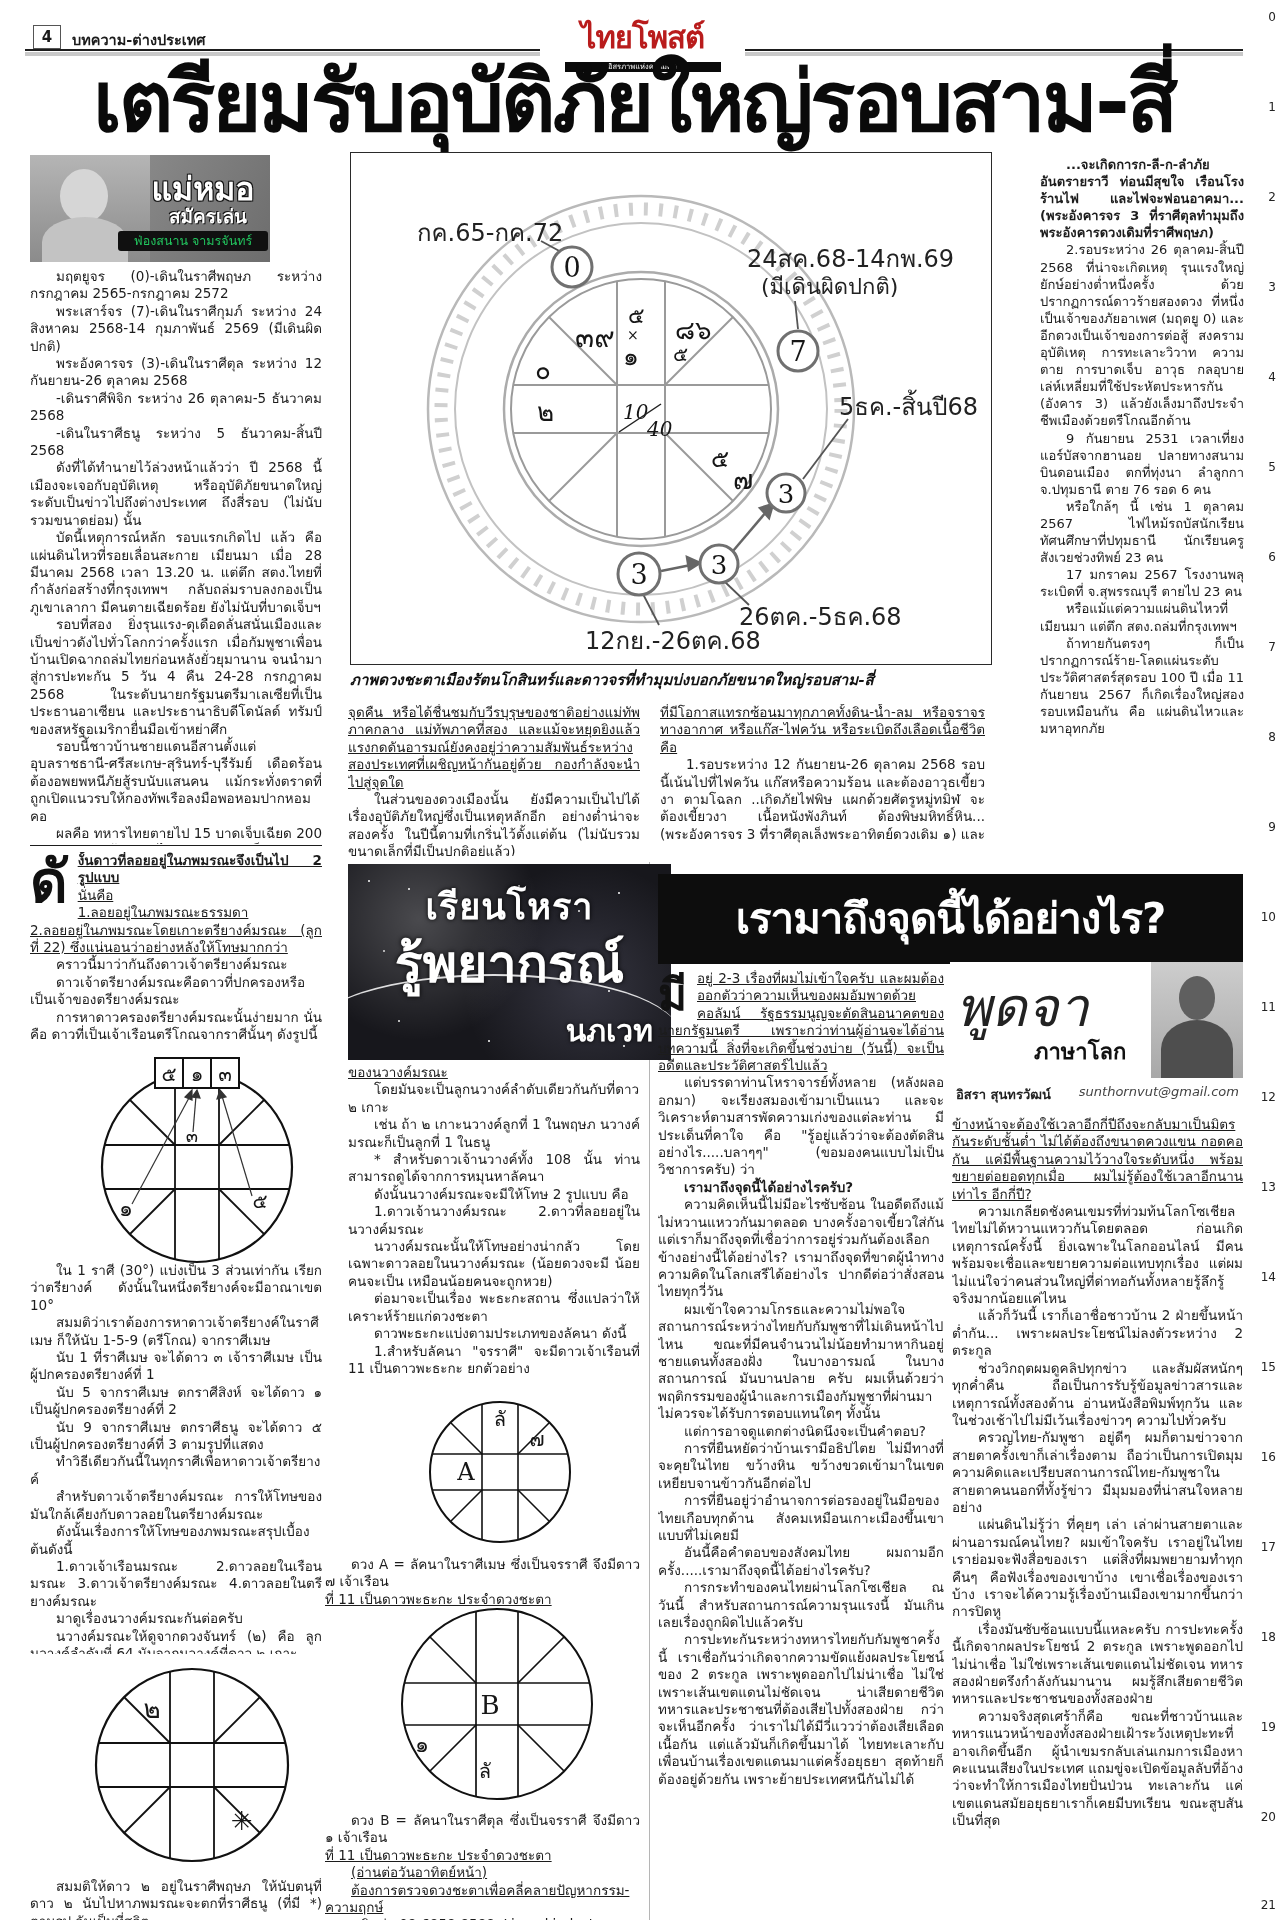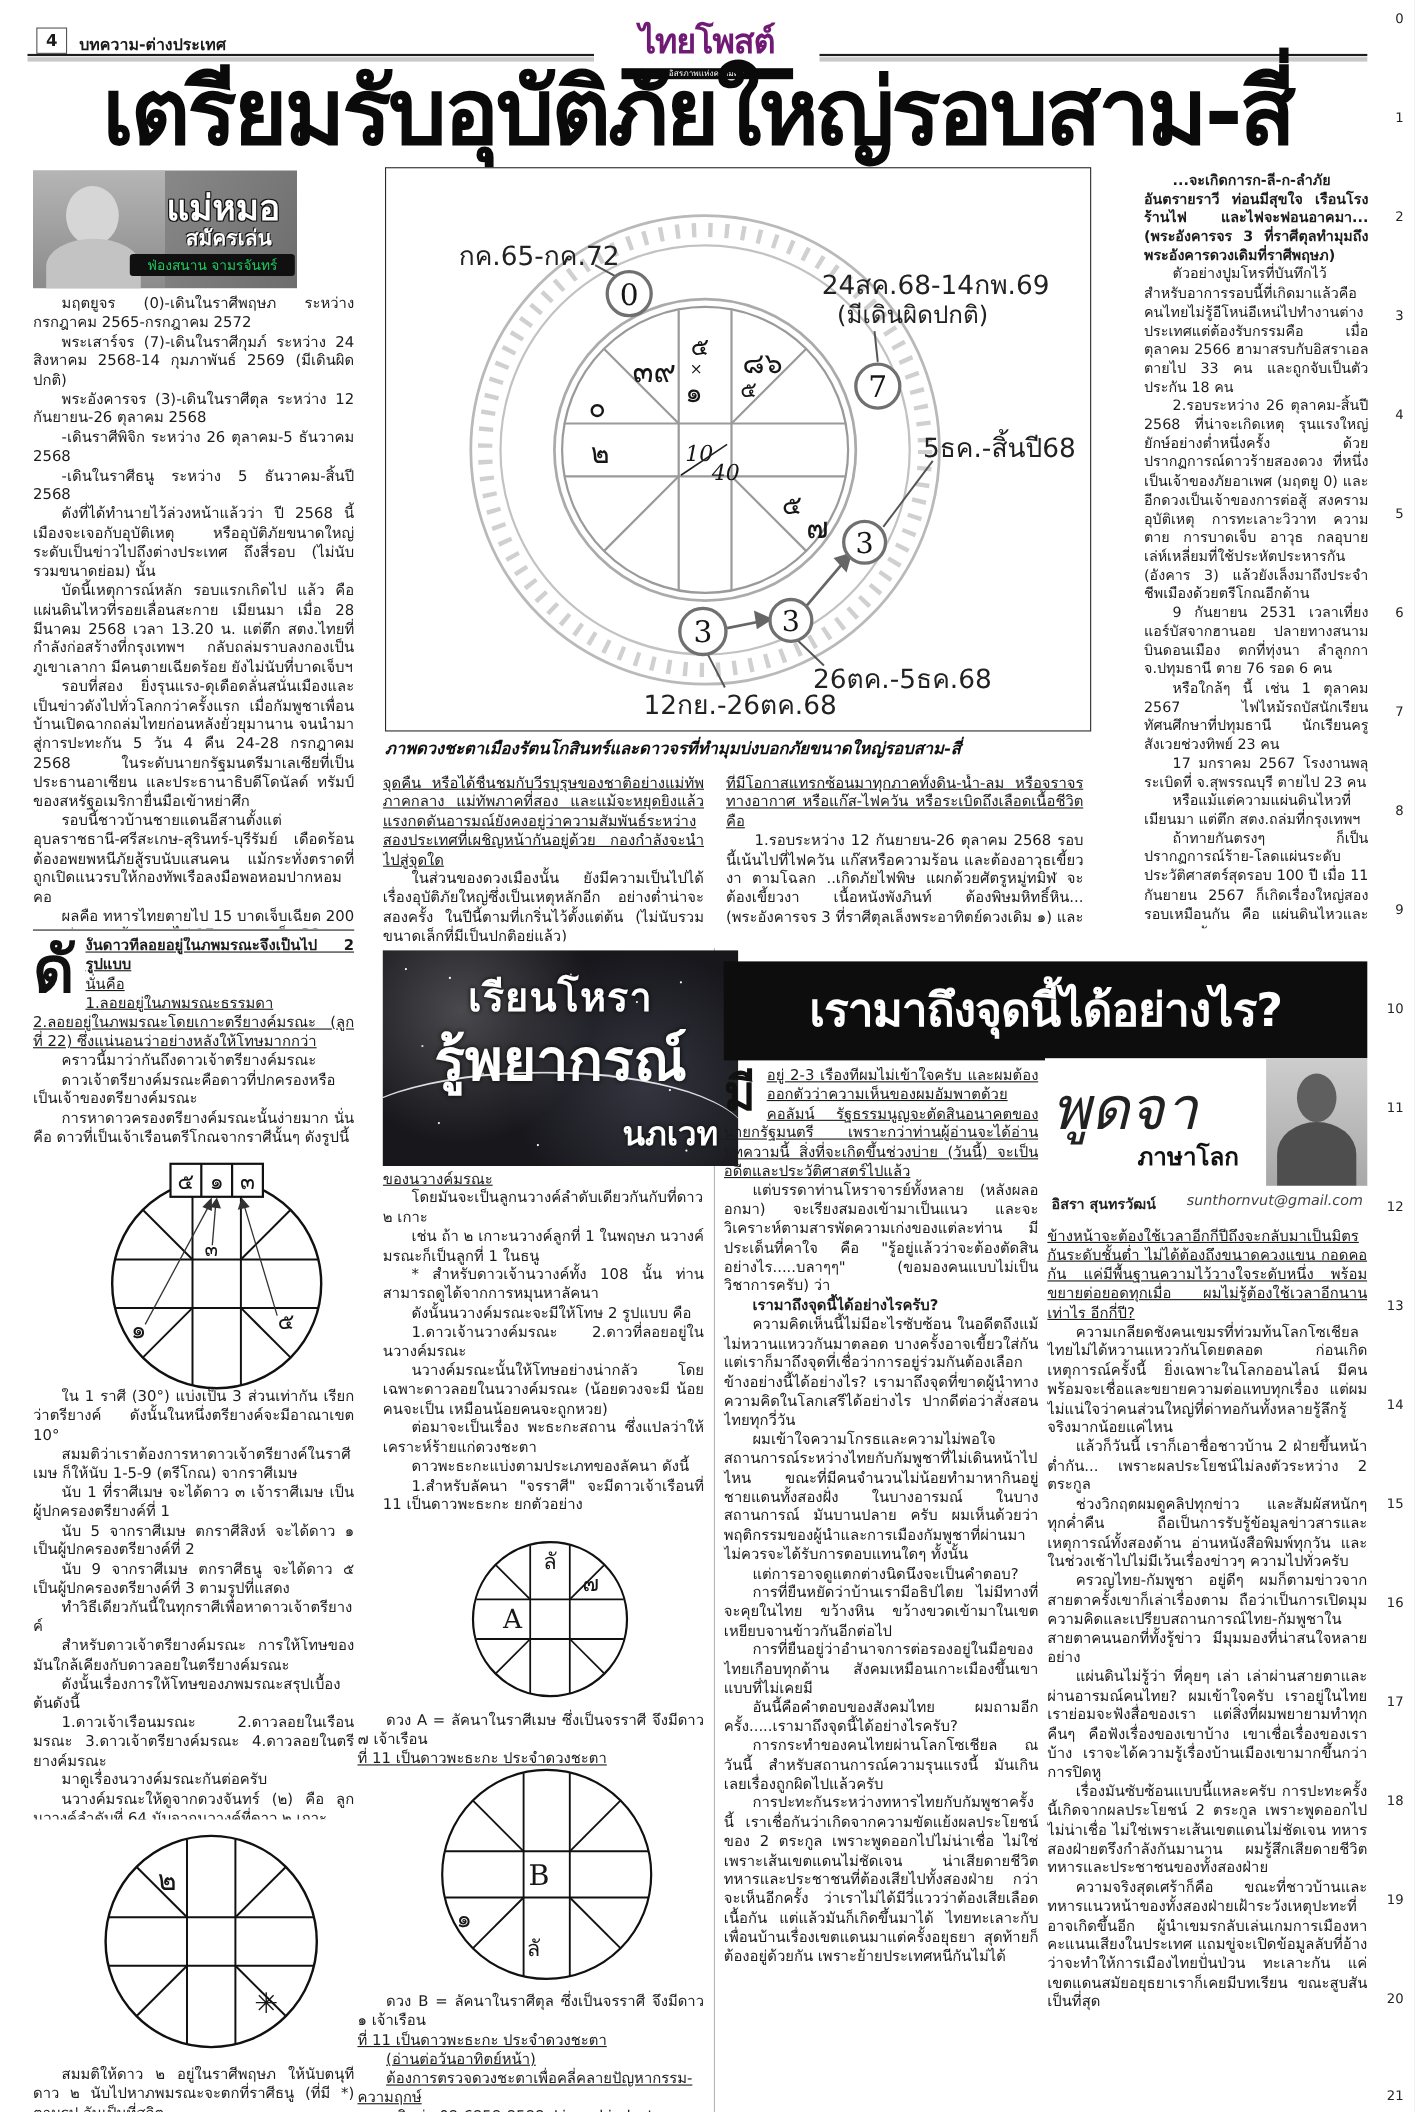--- a/index.html
+++ b/index.html
@@ -20,21 +20,21 @@
 <body>
 
 <div class="page">
 
   <div class="abs" style="left:33px;top:25px;width:26px;height:22px;border:1px solid #555;background:#fff;
               text-align:center;font-weight:bold;font-size:15px;line-height:22px;"><span>4</span></div>
   <div class="abs" style="left:72px;top:28px;font-size:14.5px;font-weight:bold;">บทความ-ต่างประเทศ</div>
   <div class="abs hairline" style="left:25px;top:49px;width:1218px;height:2px;"></div>
   <div class="abs" style="left:25px;top:52px;width:1218px;height:4px;background:#c9c9c9;"></div>
   <div class="abs" style="left:540px;top:12px;width:205px;text-align:center;background:#fff;">
-    <div style="font-size:31px;font-weight:900;letter-spacing:-1px;color:#701a75;">ไทยโพสต์</div>
+    <div style="font-size:31px;font-weight:900;letter-spacing:-1px;color:#b91c1c;">ไทยโพสต์</div>
     <div style="margin:0 auto;width:156px;background:#0a0a0a;color:#fff;font-size:7.5px;line-height:10px;">อิสรภาพแห่งความคิด</div>
   </div>
 
   <div>
     <span class="rulermark" style="top:10px">0</span>
     <span class="rulermark" style="top:100px">1</span>
     <span class="rulermark" style="top:190px">2</span>
     <span class="rulermark" style="top:280px">3</span>
     <span class="rulermark" style="top:370px">4</span>
     <span class="rulermark" style="top:460px">5</span>
@@ -154,21 +154,20 @@
       <text class="lbl" x="410" y="141" font-size="22">(มีเดินผิดปกติ)</text>
       <text class="lbl" x="488" y="262" font-size="24">5ธค.-สิ้นปี68</text>
       <text class="lbl" x="388" y="472" font-size="24">26ตค.-5ธค.68</text>
       <text class="lbl" x="234" y="496" font-size="24">12กย.-26ตค.68</text>
     </svg>
   </div>
   <div class="abs serif" style="left:350px;top:668px;width:640px;text-align:left;font-size:15px;font-weight:700;font-style:italic;color:#111;">ภาพดวงชะตาเมืองรัตนโกสินทร์และดาวจรที่ทำมุมบ่งบอกภัยขนาดใหญ่รอบสาม-สี่</div>
 
   <div class="abs body" style="left:1040px;top:156px;width:204px;height:688px;overflow:hidden;font-size:13px;line-height:17.1px;">
     <p class="b">...จะเกิดการก-ลี-ก-ลำภัย อันตรายราวี ท่อนมีสุขใจ เรือนโรงร้านไฟ และไฟจะฟอนอาคมา...(พระอังคารจร 3 ที่ราศีตุลทำมุมถึงพระอังคารดวงเดิมที่ราศีพฤษภ)</p>
-    <p>ตัวอย่างปูมโหรที่บันทึกไว้สำหรับอาการรอบนี้ที่เกิดมาแล้วคือ คนไทยไม่รู้อีโหน่อีเหน่ไปทำงานต่างประเทศแต่ต้องรับกรรมคือ เมื่อตุลาคม 2566 ฮามาสรบกับอิสราเอล ตายไป 33 คน และถูกจับเป็นตัวประกัน 18 คน</p>
     <p>2.รอบระหว่าง 26 ตุลาคม-สิ้นปี 2568 ที่น่าจะเกิดเหตุ รุนแรงใหญ่ยักษ์อย่างต่ำหนึ่งครั้ง ด้วยปรากฏการณ์ดาวร้ายสองดวง ที่หนึ่งเป็นเจ้าของภัยอาเพศ (มฤตยู 0) และอีกดวงเป็นเจ้าของการต่อสู้ สงคราม อุบัติเหตุ การทะเลาะวิวาท ความตาย การบาดเจ็บ อาวุธ กลอุบายเล่ห์เหลี่ยมที่ใช้ประหัตประหารกัน (อังคาร 3) แล้วยังเล็งมาถึงประจำชีพเมืองด้วยตรีโกณอีกด้าน</p>
     <p>9 กันยายน 2531 เวลาเที่ยงแอร์บัสจากฮานอย ปลายทางสนามบินดอนเมือง ตกที่ทุ่งนา ลำลูกกา จ.ปทุมธานี ตาย 76 รอด 6 คน</p>
     <p>หรือใกล้ๆ นี้ เช่น 1 ตุลาคม 2567 ไฟไหม้รถบัสนักเรียนทัศนศึกษาที่ปทุมธานี นักเรียนครูสังเวยช่วงทิพย์ 23 คน</p>
     <p>17 มกราคม 2567 โรงงานพลุระเบิดที่ จ.สุพรรณบุรี ตายไป 23 คน</p>
     <p>หรือแม้แต่ความแผ่นดินไหวที่เมียนมา แต่ตึก สตง.ถล่มที่กรุงเทพฯ</p>
     <p>ถ้าทายกันตรงๆ ก็เป็นปรากฏการณ์ร้าย-โลดแผ่นระดับประวัติศาสตร์สุดรอบ 100 ปี เมื่อ 11 กันยายน 2567 ก็เกิดเรื่องใหญ่สองรอบเหมือนกัน คือ แผ่นดินไหวและมหาอุทกภัย</p>
 
   </div>
 
   <div class="abs body" style="left:348px;top:704px;width:292px;height:152px;overflow:hidden;">

